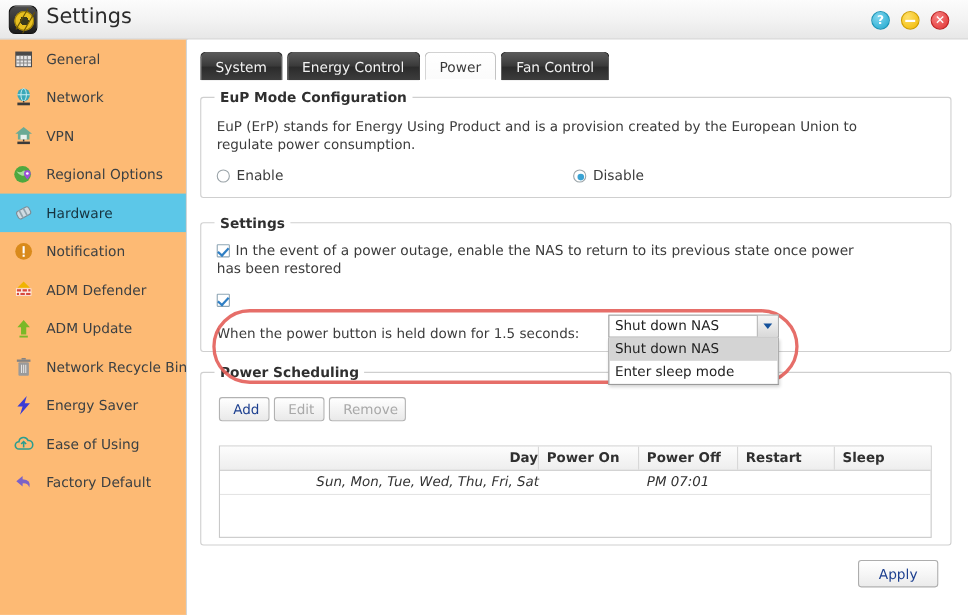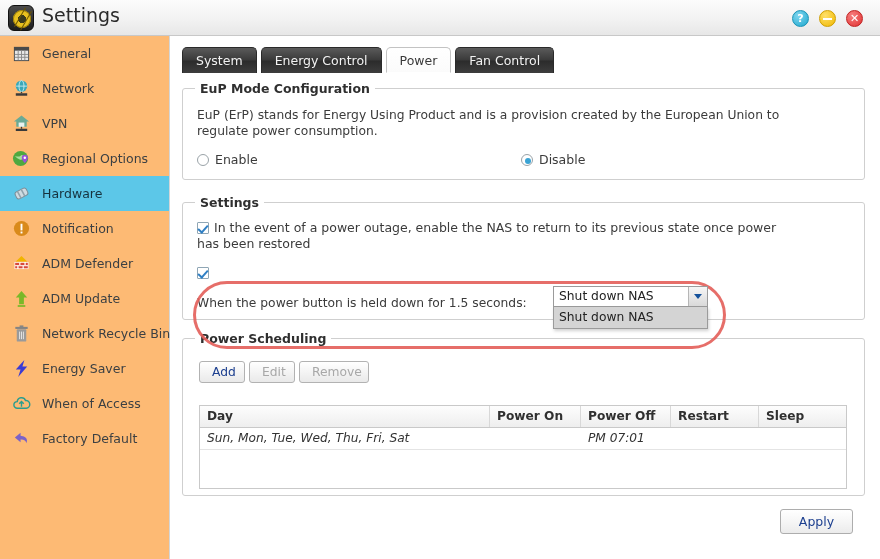--- a/index.html
+++ b/index.html
@@ -185,21 +185,21 @@
   #sched-head { display: flex; height: 22px;
     background: linear-gradient(to bottom, #fdfdfd, #eeeeee);
     border-bottom: 1px solid #c9c9c9; }
   #sched-head div {
     font-size: 12.2px; font-weight: bold; color: #303030;
     line-height: 21px; padding-left: 7px;
     border-right: 1px solid #d8d8d8;
   }
   .row { display: flex; height: 22px; border-bottom: 1px solid #e4e4e4; }
   .row div { font-size: 12.2px; color: #333; line-height: 21px; padding-left: 7px; font-style: italic; }
-  .c-day { width: 290px; } .c-on { width: 91px; } .c-off { width: 90px; }
+  .c-day { width: 290px; text-align: right; } .c-on { width: 91px; } .c-off { width: 90px; }
   .c-restart { width: 88px; } .c-sleep { width: 87px; border-right: none !important; }
 
   #apply-btn {
     position: absolute; left: 609px; top: 473px; width: 73px; height: 25px;
     line-height: 23px; text-align: center;
     font-size: 12.5px; color: #1c3f8f;
     border: 1px solid #adadad; border-radius: 3px;
     background: linear-gradient(to bottom, #ffffff 0%, #f6f6f6 50%, #ebebeb 100%);
     cursor: pointer;
   }
@@ -329,21 +329,21 @@
       <path d="M13 1 L4 11 H9 L6.5 19 L16 8 H11 Z" fill="#3b3bd4"></path>
     </svg>
     <span>Energy Saver</span>
   </div>
 
   <div class="nav-item">
     <svg class="nav-ico" viewBox="0 0 20 20">
       <path d="M5.5 15 a3.5 3.5 0 0 1 0 -7 a4.5 4.5 0 0 1 8.7 -1.2 A3.4 3.4 0 0 1 15 15 Z" fill="none" stroke="#2a9d8f" stroke-width="1.5"></path>
       <path d="M10 13.5 V8 M7.6 10.2 L10 7.8 L12.4 10.2" fill="none" stroke="#2a9d8f" stroke-width="1.5"></path>
     </svg>
-    <span>When of Access</span>
+    <span>Ease of Using</span>
   </div>
 
   <div class="nav-item">
     <svg class="nav-ico" viewBox="0 0 20 20">
       <path d="M9 4 L3 9 L9 14 V11 q5 -0.5 6.5 4 Q17.5 7.5 9 7 Z" fill="#7b62c7"></path>
     </svg>
     <span>Factory Default</span>
   </div>
 
 </div>
@@ -407,16 +407,17 @@
   <div id="apply-btn">Apply</div>
 </div>
 
 <div id="select-wrap">
   <div id="select-box">
     <span>Shut down NAS</span>
     <span id="select-arrow"></span>
   </div>
   <div id="select-list">
     <div class="opt hl">Shut down NAS</div>
+    <div class="opt">Enter sleep mode</div>
   </div>
 </div>
 
 <div id="annot"></div>
 
 </body></html>

